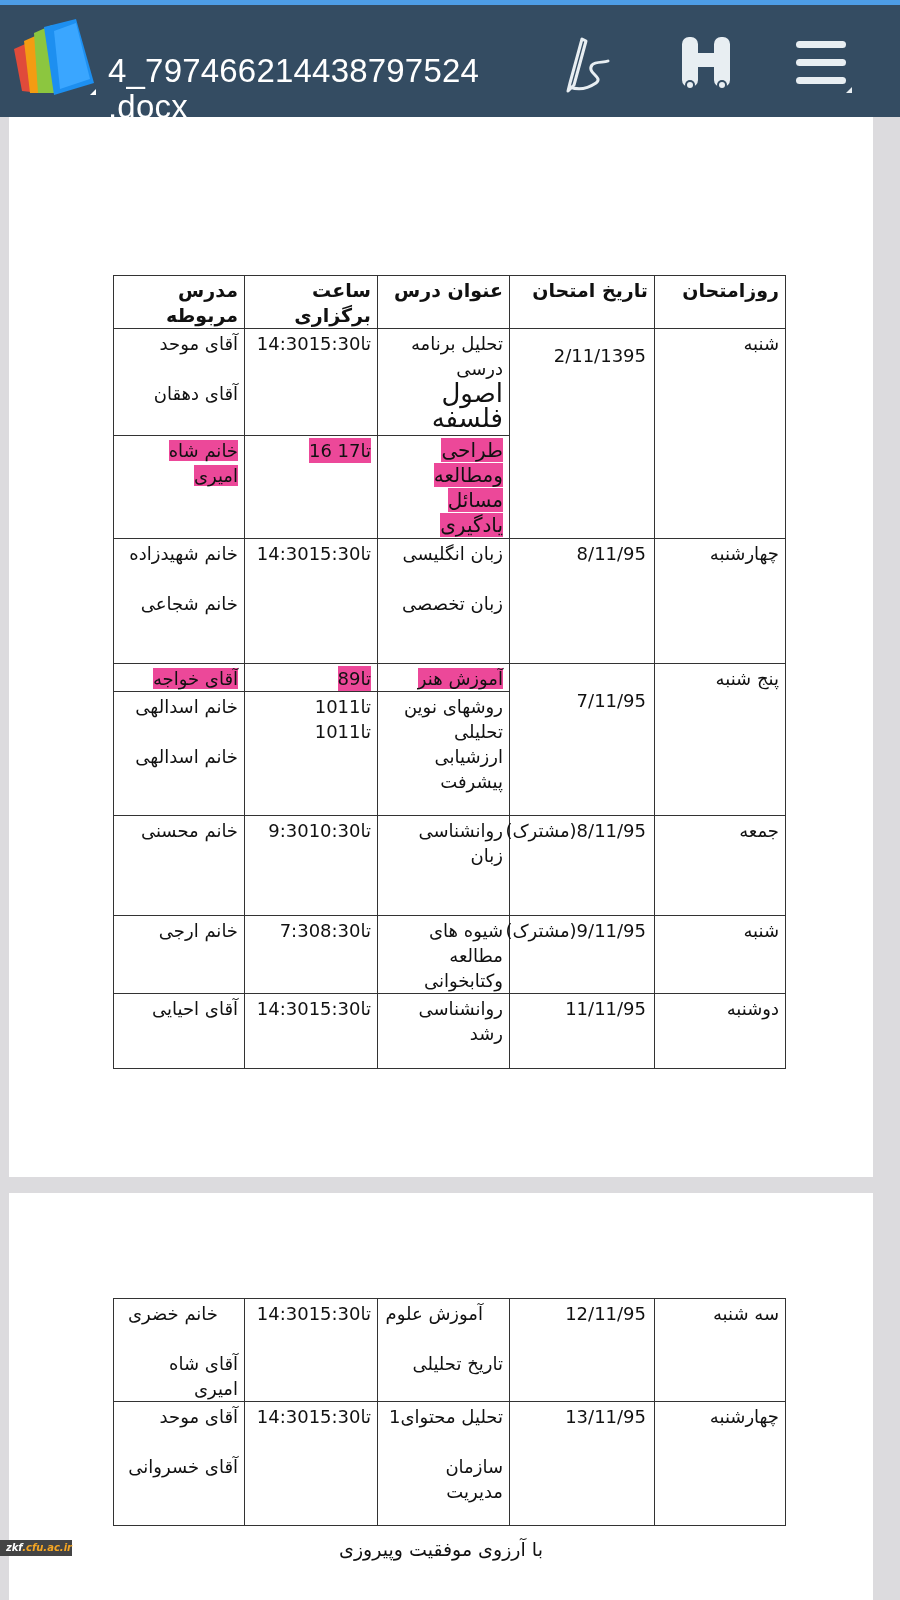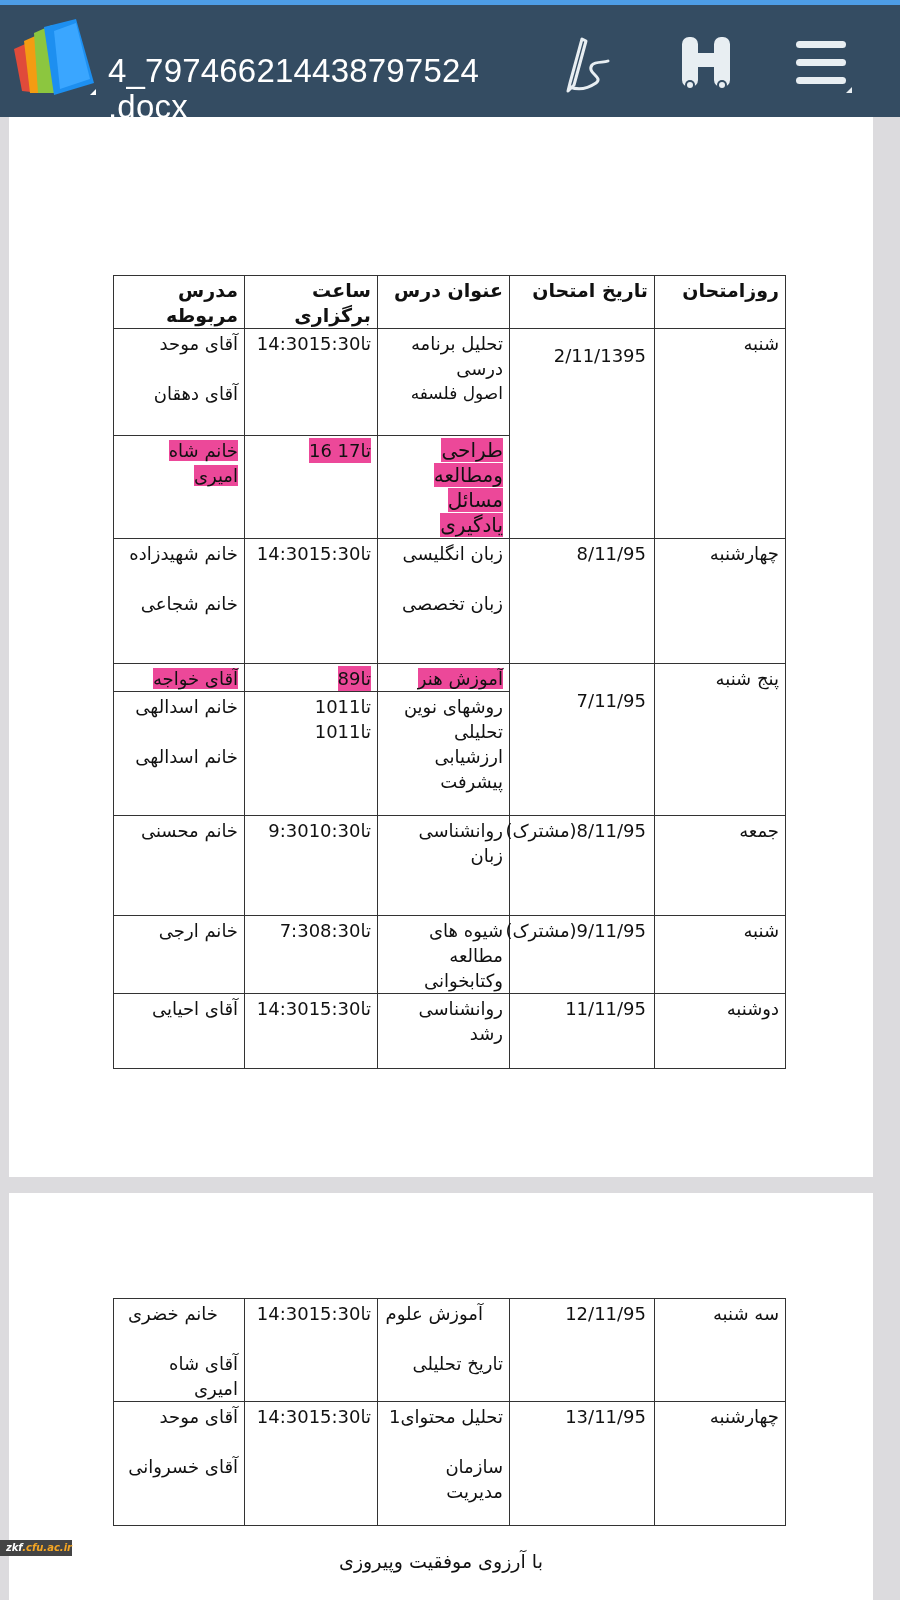--- a/index.html
+++ b/index.html
@@ -44,21 +44,21 @@
     line-height:25px; overflow:visible; white-space:normal;
   }
   .t1 { left:104px; top:158px; width:672px; }
   .t2 { left:104px; top:105px; width:672px; }
   .hl { background:#ec4899; }
   .ltr { direction:ltr; unicode-bidi:embed; display:inline-block; }
   .gap { display:block; height:25px; }
   .hdr td { font-weight:bold; font-size:19px; line-height:24px; }
 
   .closing {
-    position:absolute; left:0; width:864px; top:357px; text-align:center;
+    position:absolute; left:0; width:864px; top:345px; text-align:center;
     direction:rtl; font-size:19px; color:#111;
   }
   .watermark {
     position:absolute; left:0; top:1540px; width:72px; height:16px;
     background:#444; color:#fff; font-size:10px; font-weight:bold; font-style:italic;
     line-height:16px; text-align:right;
   }
   .watermark .orange { color:#f5a623; }
 </style>
 </head>
@@ -127,21 +127,21 @@
       <td>عنوان درس</td>
       <td>ساعت برگزاری</td>
       <td>مدرس مربوطه</td>
     </tr>
 
     <tr style="height:107px">
       <td rowspan="2">شنبه</td>
       <td rowspan="2" style="padding-right:8px;padding-top:14px;"><span class="ltr">2/11/1395</span></td>
       <td>
         <div>تحلیل برنامه درسی</div>
-        <div style="font-size:17px">اصول فلسفه</div>
+        <div style="font-size:26px">اصول فلسفه</div>
       </td>
       <td><span class="ltr">14:30تا15:30</span></td>
       <td>
         <div>آقای موحد</div>
         <span class="gap"></span>
         <div>آقای دهقان</div>
       </td>
     </tr>
 
     <tr style="height:99px">

